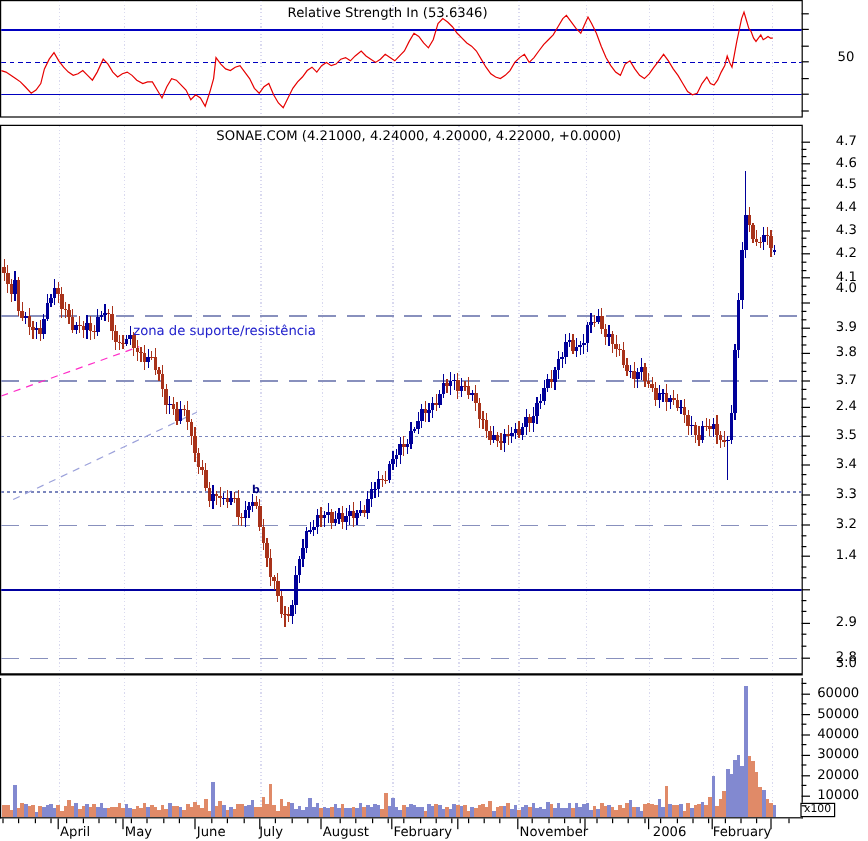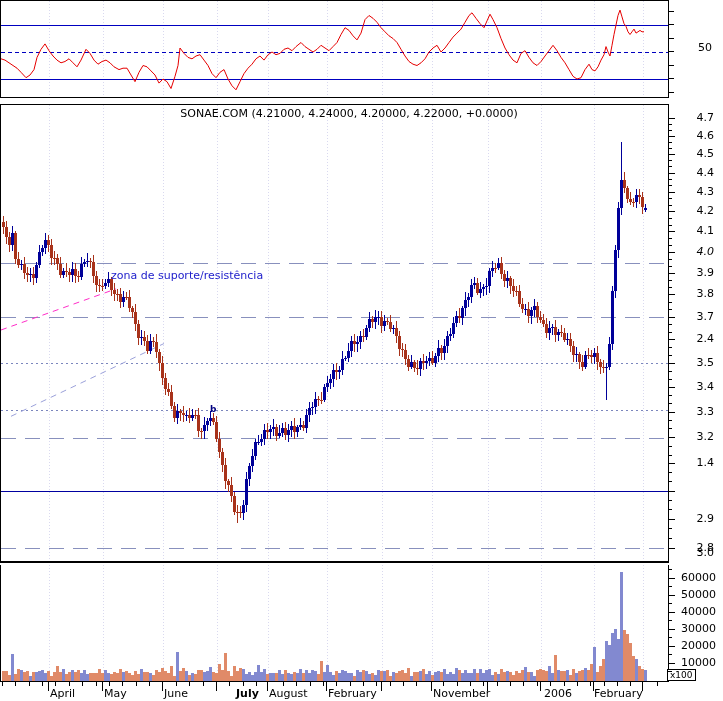--- a/index.html
+++ b/index.html
@@ -45,20 +45,21 @@
         <line x1="487.5" y1="0" x2="487.5" y2="96" stroke="#d9d9ef" stroke-dasharray="1,2"></line>
         <line x1="540.5" y1="0" x2="540.5" y2="96" stroke="#d9d9ef" stroke-dasharray="1,2"></line>
         <line x1="593.5" y1="0" x2="593.5" y2="96" stroke="#d9d9ef" stroke-dasharray="1,2"></line>
         <line x1="642.5" y1="0" x2="642.5" y2="96" stroke="#d9d9ef" stroke-dasharray="1,2"></line>
         <line x1="0" y1="24" x2="667" y2="24" stroke="#0000c0"></line>
         <line x1="0" y1="51" x2="667" y2="51" stroke="#0000c0" stroke-dasharray="4,3"></line>
         <line x1="0" y1="78" x2="667" y2="78" stroke="#0000c0"></line>
         <polyline points="0,57.8 4,59.1 8,61.8 12,64.5 16,67.2 20,71.3 25,76.7 29,74.0 33,68.6 36,56.4 40,48.3 44,42.9 48,49.7 52,55.0 56,59.1 60,61.8 64,60.5 68,57.8 72,61.8 76,65.8 80,59.1 85,48.3 89,52.4 93,59.1 97,63.2 101,60.5 105,59.1 109,61.8 113,65.8 118,68.6 122,67.2 126,67.2 130,74.0 134,80.7 138,71.3 142,64.5 146,65.8 150,69.9 154,74.0 158,82.1 162,78.0 166,80.7 170,87.5 174,75.3 177,64.5 179,47.0 183,52.4 187,56.4 191,57.8 195,55.0 199,53.7 203,59.1 207,64.5 211,72.6 215,76.7 219,71.3 223,68.6 227,78.0 231,84.8 235,88.8 239,80.7 243,72.6 247,67.2 251,63.2 255,57.8 259,55.0 263,59.1 267,53.7 271,51.0 275,53.7 279,52.4 283,48.3 287,47.0 291,49.7 295,45.6 300,41.5 304,45.6 308,48.3 312,51.0 316,48.3 320,44.3 324,47.0 328,49.7 332,45.6 336,41.5 340,33.5 344,26.7 348,29.4 352,34.8 356,38.9 360,32.1 364,18.6 368,14.5 372,17.3 376,21.3 380,26.7 384,30.8 388,34.8 392,37.5 396,41.5 400,48.3 404,55.0 408,60.5 412,63.2 416,64.5 420,61.8 424,57.8 428,51.0 432,47.0 436,44.3 440,51.0 444,47.0 448,41.5 452,36.1 456,32.1 460,28.1 464,21.3 468,14.5 471,11.8 475,17.3 479,22.6 483,26.7 486,19.9 489,13.2 492,18.6 496,26.7 500,37.5 504,47.0 508,53.7 512,59.1 516,61.8 520,52.4 524,49.7 528,56.4 532,61.8 536,64.5 540,60.5 544,55.0 548,49.7 552,44.3 556,49.7 560,56.4 564,61.8 568,68.6 572,75.3 576,78.0 580,76.7 584,68.6 588,63.2 591,68.6 594,69.9 597,65.8 600,59.1 603,53.7 605,45.6 607,51.0 609,55.0 611,44.3 613,33.5 615,24.0 617,14.5 619,9.1 621,15.9 623,22.6 625,25.4 627,30.8 629,33.5 631,30.8 633,28.1 635,32.1 637,30.8 639,29.4 641,30.8 643,30.8" fill="none" stroke="#e60000" stroke-width="1" shape-rendering="auto"></polyline>
       </svg>
   </div>
+  <div id="ind-title-b" class="title-row">Relative Strength In (53.6346)</div>
   <div id="rsi-50-label">50</div>
 
   <div id="price-panel" class="panel">
     <svg id="price-svg" width="667" height="456" shape-rendering="crispEdges">
         <line x1="48.5" y1="0" x2="48.5" y2="456" stroke="#d9d9ef" stroke-dasharray="1,2"></line>
         <line x1="102.5" y1="0" x2="102.5" y2="456" stroke="#d9d9ef" stroke-dasharray="1,2"></line>
         <line x1="162.5" y1="0" x2="162.5" y2="456" stroke="#d9d9ef" stroke-dasharray="1,2"></line>
         <line x1="216.5" y1="0" x2="216.5" y2="456" stroke="#d9d9ef" stroke-dasharray="1,2"></line>
         <line x1="267.5" y1="0" x2="267.5" y2="456" stroke="#d9d9ef" stroke-dasharray="1,2"></line>
         <line x1="326.5" y1="0" x2="326.5" y2="456" stroke="#d9d9ef" stroke-dasharray="1,2"></line>
@@ -778,21 +779,21 @@
       <div class="tick" style="left: 0px; top: 218px; width: 4px; height: 1px;"></div>
       <div class="tick" style="left: 0px; top: 225px; width: 4px; height: 1px;"></div>
       <div class="ylab" style="left: 16px; top: 205px; width: 30px;">4.2</div>
       <div class="tick" style="left: 0px; top: 231px; width: 7px; height: 1px;"></div>
       <div class="tick" style="left: 0px; top: 238px; width: 4px; height: 1px;"></div>
       <div class="tick" style="left: 0px; top: 245px; width: 4px; height: 1px;"></div>
       <div class="ylab" style="left: 16px; top: 225px; width: 30px;">4.1</div>
       <div class="tick" style="left: 0px; top: 252px; width: 7px; height: 1px;"></div>
       <div class="tick" style="left: 0px; top: 259px; width: 4px; height: 1px;"></div>
       <div class="tick" style="left: 0px; top: 266px; width: 4px; height: 1px;"></div>
-      <div class="ylab" style="left: 16px; top: 246px; width: 30px; font-style: italic;">4.0</div>
+      <div class="ylab" style="left: 16px; top: 234px; width: 30px;">4.0</div>
       <div class="tick" style="left: 0px; top: 273px; width: 7px; height: 1px;"></div>
       <div class="tick" style="left: 0px; top: 280px; width: 4px; height: 1px;"></div>
       <div class="tick" style="left: 0px; top: 287px; width: 4px; height: 1px;"></div>
       <div class="ylab" style="left: 16px; top: 267px; width: 30px;">3.9</div>
       <div class="tick" style="left: 0px; top: 294px; width: 7px; height: 1px;"></div>
       <div class="tick" style="left: 0px; top: 302px; width: 4px; height: 1px;"></div>
       <div class="tick" style="left: 0px; top: 309px; width: 4px; height: 1px;"></div>
       <div class="ylab" style="left: 16px; top: 288px; width: 30px;">3.8</div>
       <div class="tick" style="left: 0px; top: 317px; width: 7px; height: 1px;"></div>
       <div class="tick" style="left: 0px; top: 324px; width: 4px; height: 1px;"></div>
@@ -906,20 +907,20 @@
       <div class="tick" style="left: 326px; top: 0px; width: 1px; height: 9px;"></div>
       <div class="tick" style="left: 381px; top: 0px; width: 1px; height: 9px;"></div>
       <div class="tick" style="left: 431px; top: 0px; width: 1px; height: 9px;"></div>
       <div class="tick" style="left: 487px; top: 0px; width: 1px; height: 9px;"></div>
       <div class="tick" style="left: 540px; top: 0px; width: 1px; height: 9px;"></div>
       <div class="tick" style="left: 593px; top: 0px; width: 1px; height: 9px;"></div>
       <div class="tick" style="left: 642px; top: 0px; width: 1px; height: 9px;"></div>
       <div class="xlab" style="left: 50px;">April</div>
       <div class="xlab" style="left: 104px;">May</div>
       <div class="xlab" style="left: 164px;">June</div>
-      <div class="xlab" style="left: 236px; font-weight: bold;">July</div>
+      <div class="xlab" style="left: 216px;">July</div>
       <div class="xlab" style="left: 269px; text-align: right;">August</div>
       <div class="xlab" style="left: 328px;">February</div>
       <div class="xlab" style="left: 433px;">November</div>
       <div class="xlab" style="left: 544px;">2006</div>
       <div class="xlab" style="left: 594px;">February</div>
     </div>
 </div>
 
 </body></html>

